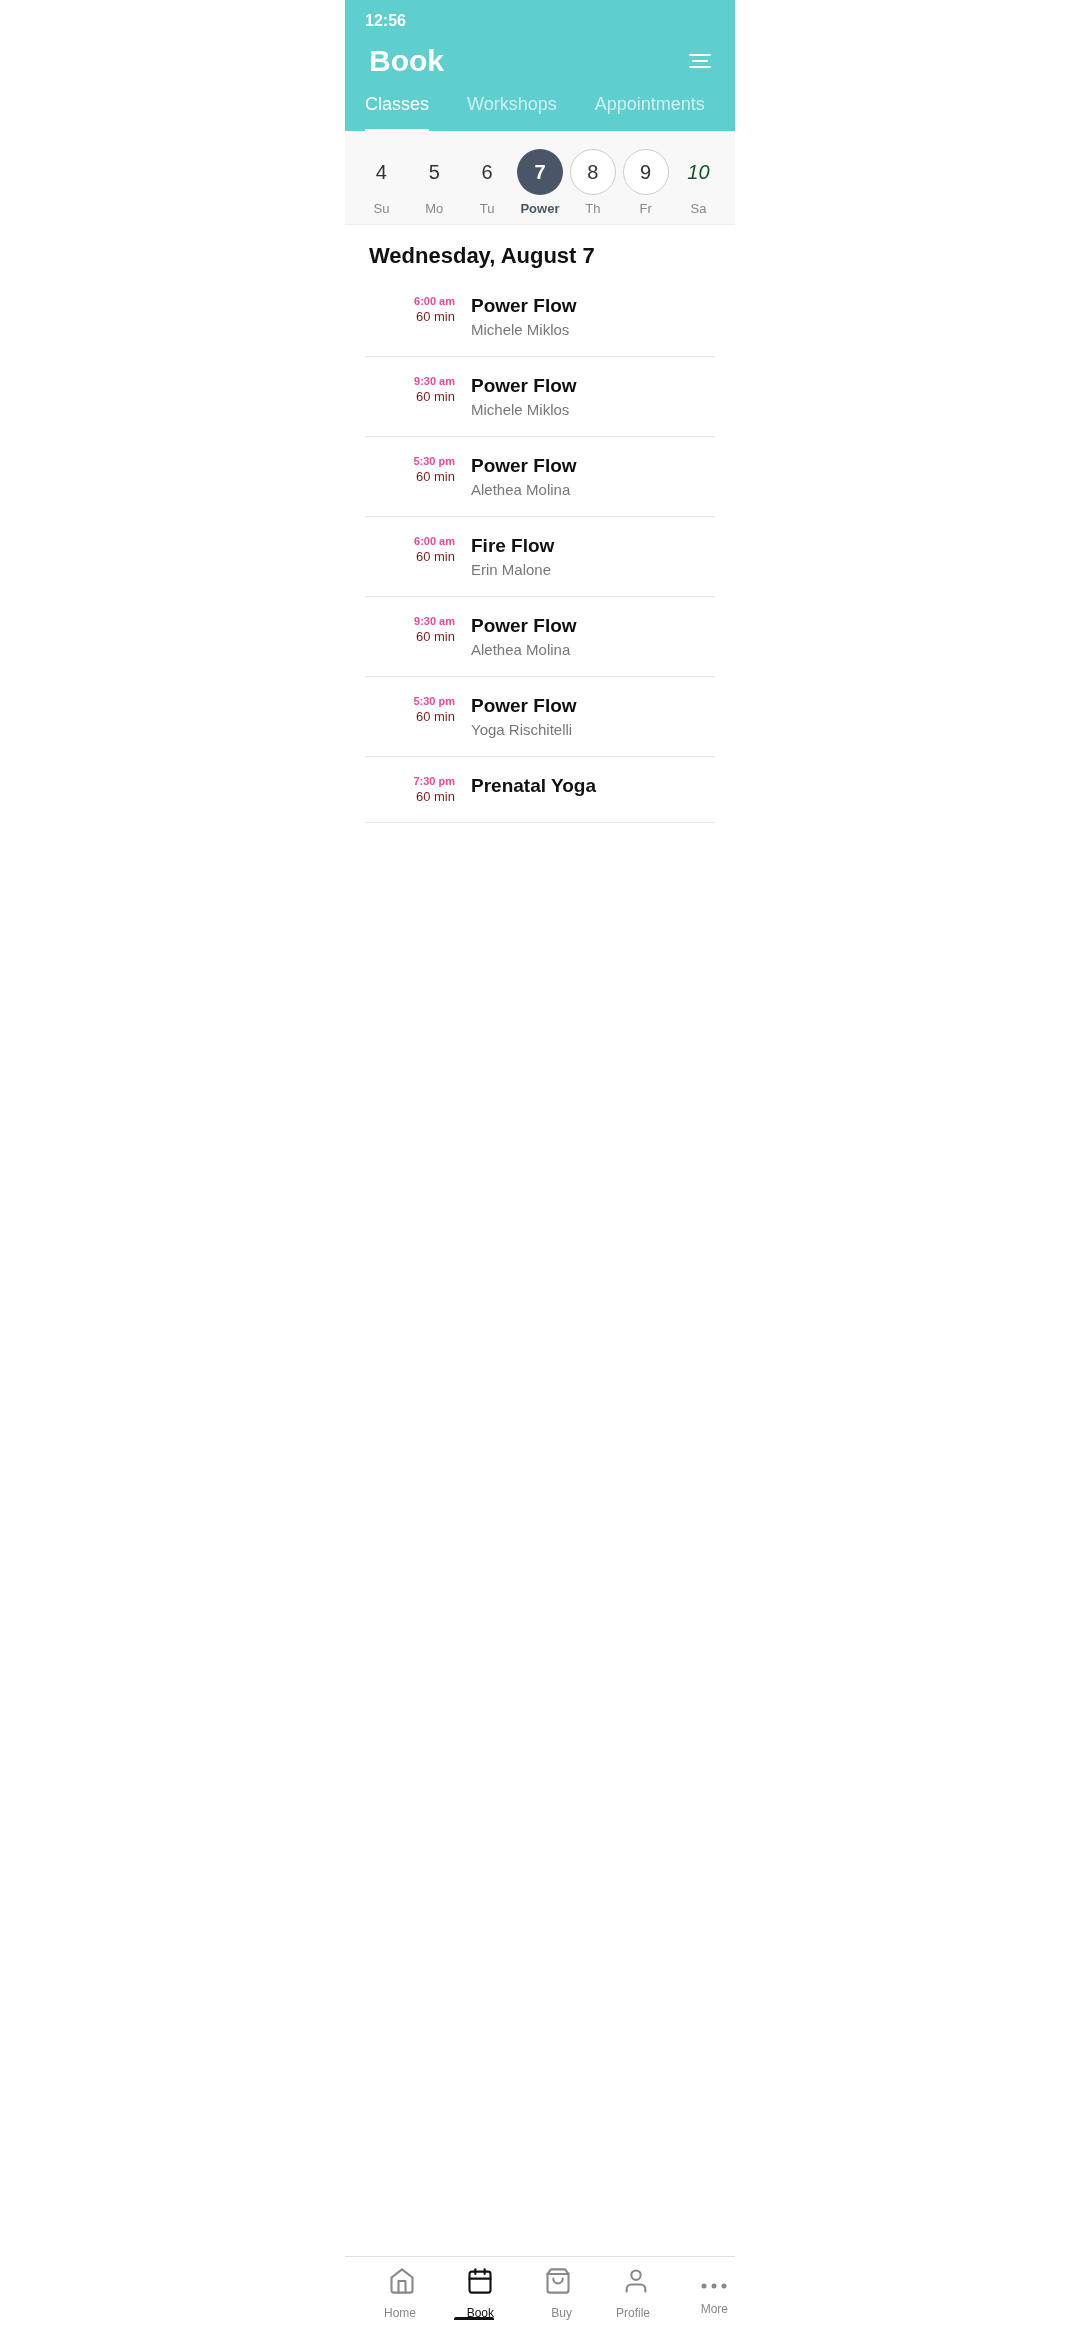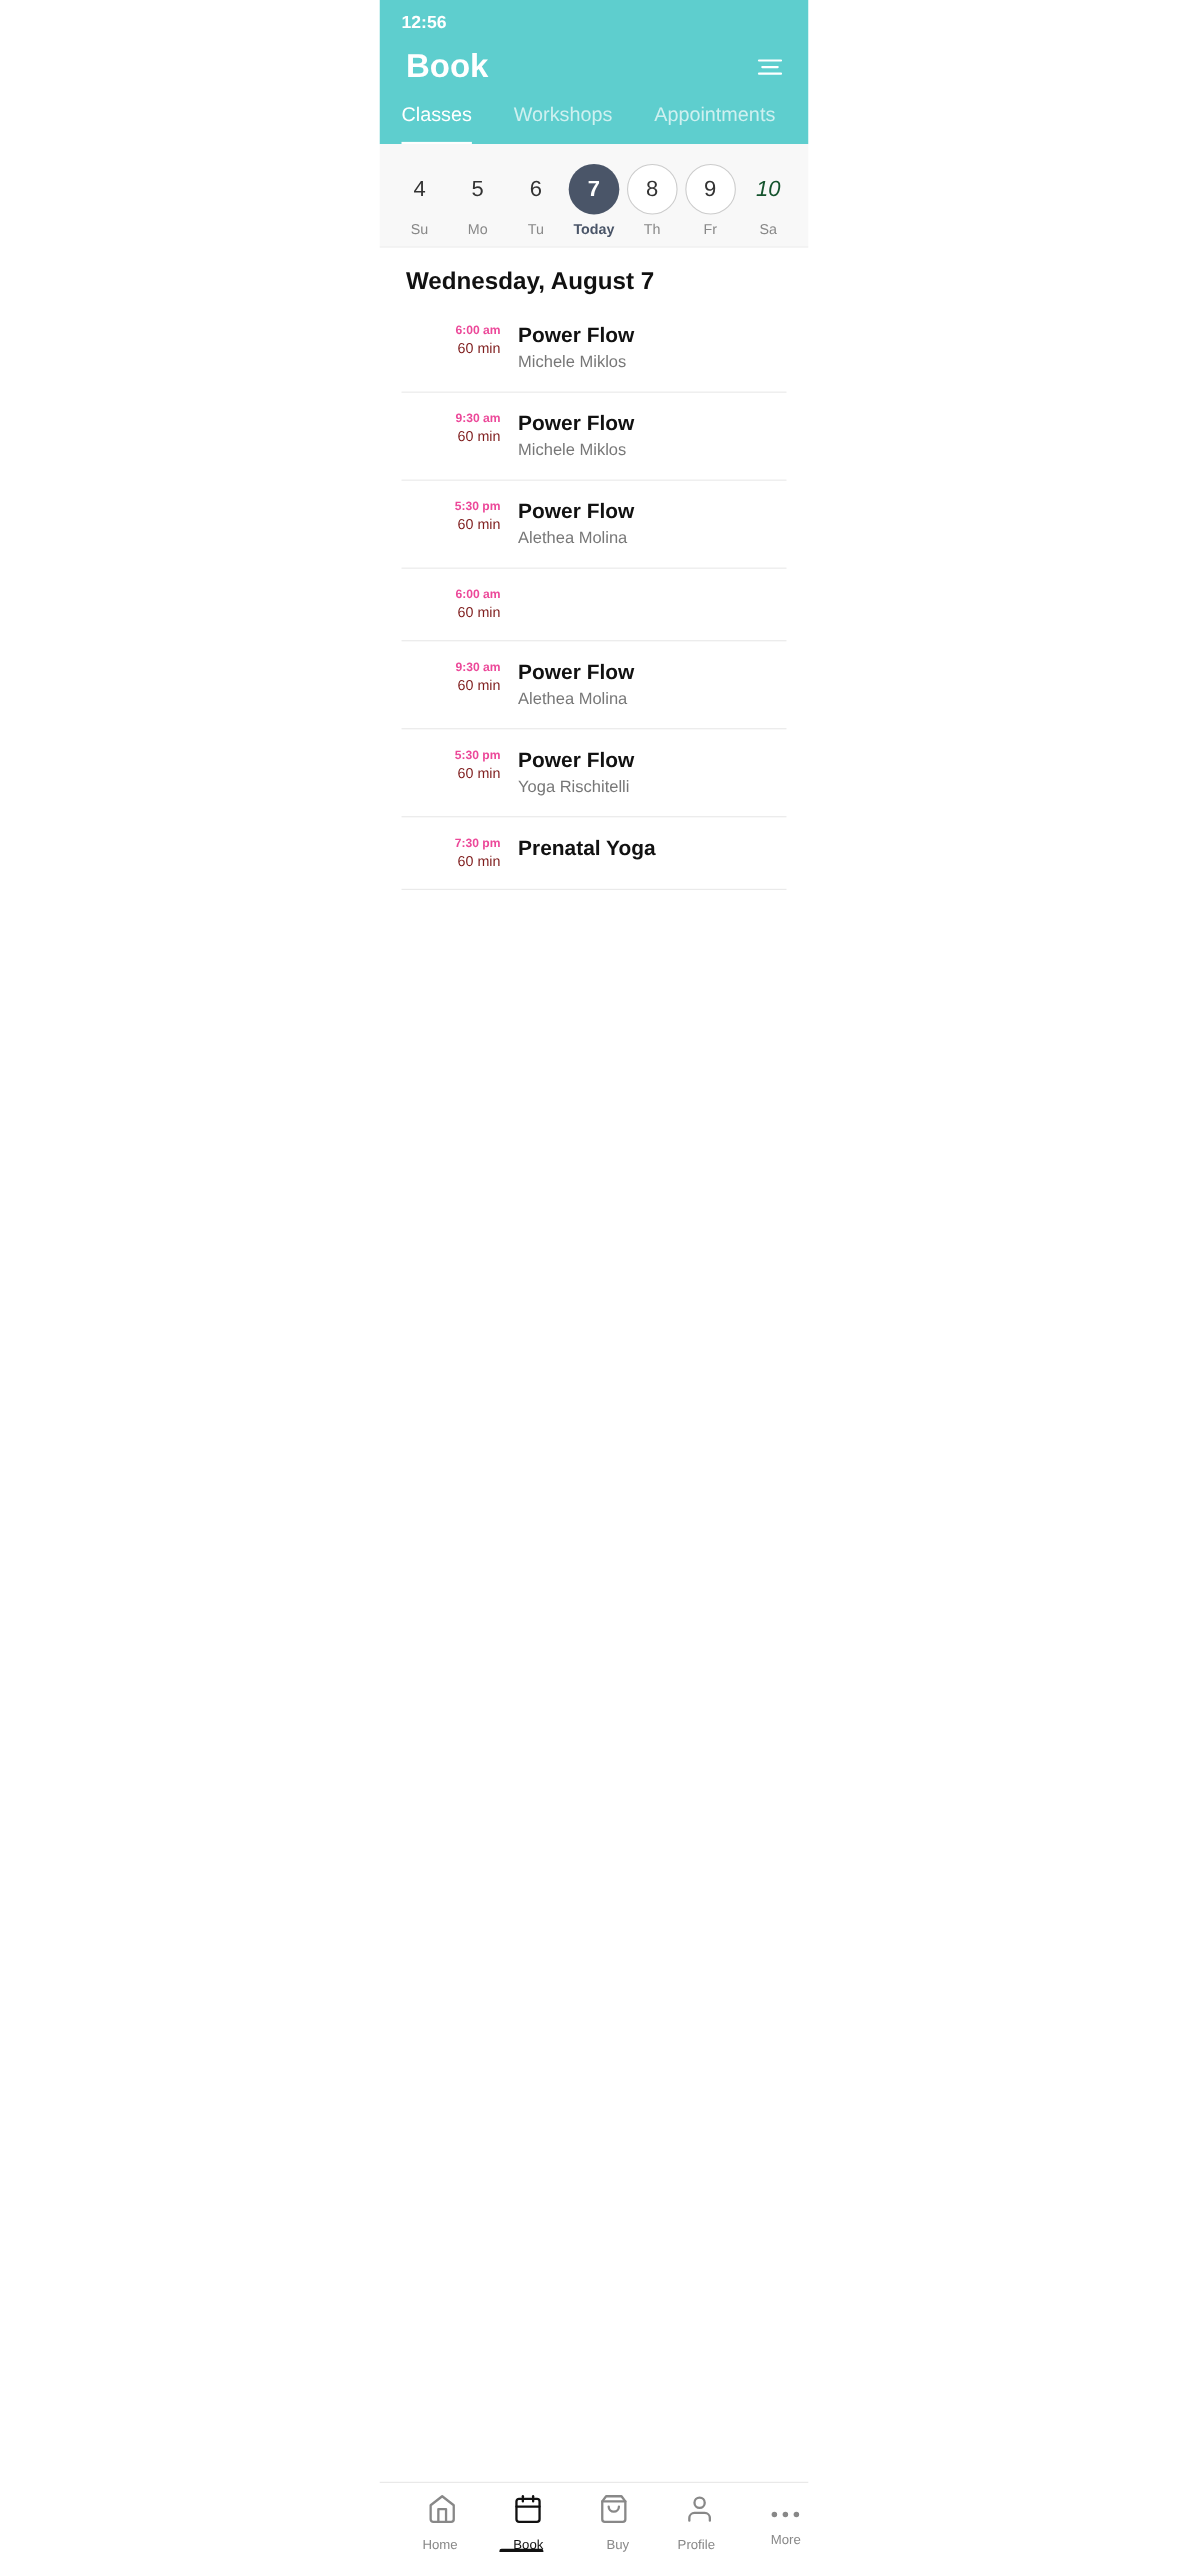--- a/index.html
+++ b/index.html
@@ -280,21 +280,21 @@
     <div class="day-item">
       <div class="day-number">5</div>
       <div class="day-label">Mo</div>
     </div>
     <div class="day-item">
       <div class="day-number">6</div>
       <div class="day-label">Tu</div>
     </div>
     <div class="day-item">
       <div class="day-number today">7</div>
-      <div class="day-label today-label">Today</div>
+      <div class="day-label today-label">Power</div>
     </div>
     <div class="day-item">
       <div class="day-number circle">8</div>
       <div class="day-label">Th</div>
     </div>
     <div class="day-item">
       <div class="day-number circle">9</div>
       <div class="day-label">Fr</div>
     </div>
     <div class="day-item">
@@ -334,20 +334,24 @@
       </div>
       <div class="class-info">
         <div class="class-name">Power Flow</div>
         <div class="class-instructor">Alethea Molina</div>
       </div>
     </div>
     <div class="class-item">
       <div class="class-time">
         <div class="time">6:00 am</div>
         <div class="duration">60 min</div>
+      </div>
+      <div class="class-info">
+        <div class="class-name">Fire Flow</div>
+        <div class="class-instructor">Erin Malone</div>
       </div>
     </div>
     <div class="class-item">
       <div class="class-time">
         <div class="time">9:30 am</div>
         <div class="duration">60 min</div>
       </div>
       <div class="class-info">
         <div class="class-name">Power Flow</div>
         <div class="class-instructor">Alethea Molina</div>

